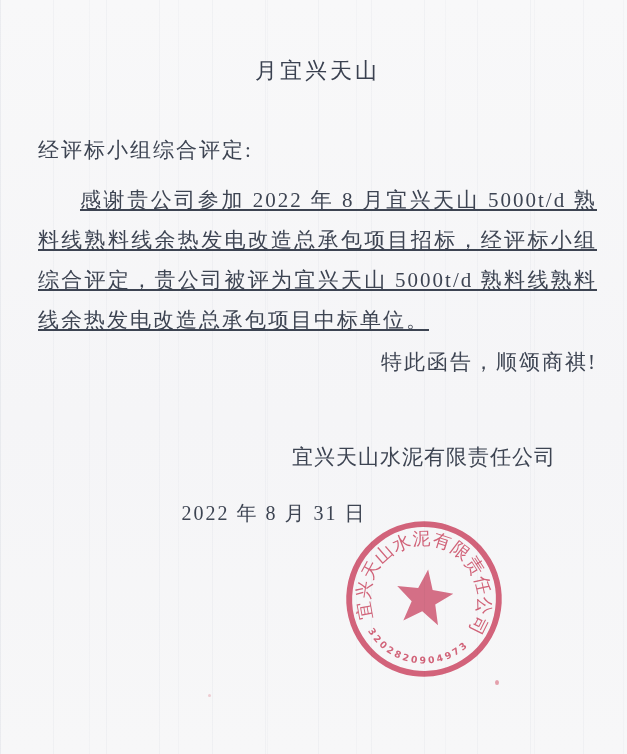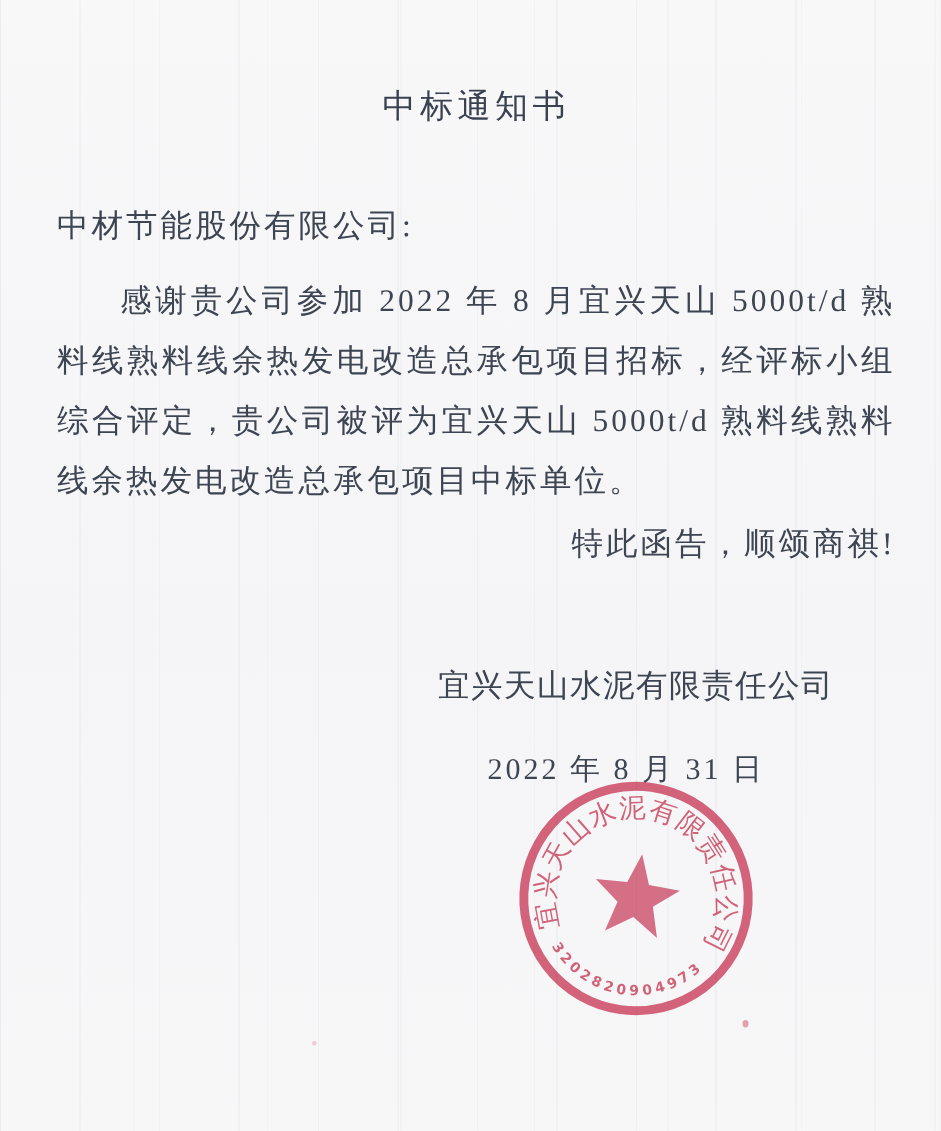--- a/index.html
+++ b/index.html
@@ -40,42 +40,42 @@
     letter-spacing: 2px;
   }
   .body-para {
     margin: 10px 0 0 0;
     line-height: 40px;
     font-size: 21px;
     letter-spacing: 2px;
     text-align: justify;
     text-indent: 2em;
   }
-  .body-para.first { margin-top: 16px; }
+  .body-para.first { margin-top: 16px; text-decoration: underline; }
   .closing {
     margin: 2px 0 0 0;
     line-height: 40px;
     font-size: 21px;
     letter-spacing: 2px;
     text-indent: 2em;
     text-align: right;
   }
   .sig-company {
     margin: 61px 41px 0 0;
     line-height: 28px;
     font-size: 21px;
     letter-spacing: 1px;
     text-align: right;
   }
   .sig-date {
     margin: 28px 87px 0 0;
     line-height: 28px;
     font-size: 20px;
     letter-spacing: 2px;
-    text-align: right;
+    text-align: center;
   }
   .seal {
     position: absolute;
     left: 339px;
     top: 514px;
     width: 170px;
     height: 170px;
     transform: rotate(8deg);
     mix-blend-mode: multiply;
     opacity: 0.88;
@@ -101,23 +101,23 @@
     background: rgba(214, 90, 110, 0.55);
   }
   .speck-1 { left: 495px; top: 680px; }
   .speck-2 { left: 208px; top: 694px; width: 3px; height: 3px; opacity: .5; }
 </style>
 </head>
 <body>
 
 <div class="page">
 
-  <h1 class="title">中标通知书</h1>
+  <h1 class="title">月宜兴天山</h1>
 
-  <p class="recipient">中材节能股份有限公司:</p>
+  <p class="recipient">经评标小组综合评定:</p>
 
   <p class="body-para first">感谢贵公司参加 2022 年 8 月宜兴天山 5000t/d 熟料线熟料线余热发电改造总承包项目招标，经评标小组综合评定，贵公司被评为宜兴天山 5000t/d 熟料线熟料线余热发电改造总承包项目中标单位。</p>
 
 
   <p class="closing">特此函告，顺颂商祺!</p>
 
   <p class="sig-company">宜兴天山水泥有限责任公司</p>
 
   <p class="sig-date">2022 年 8 月 31 日</p>
 

